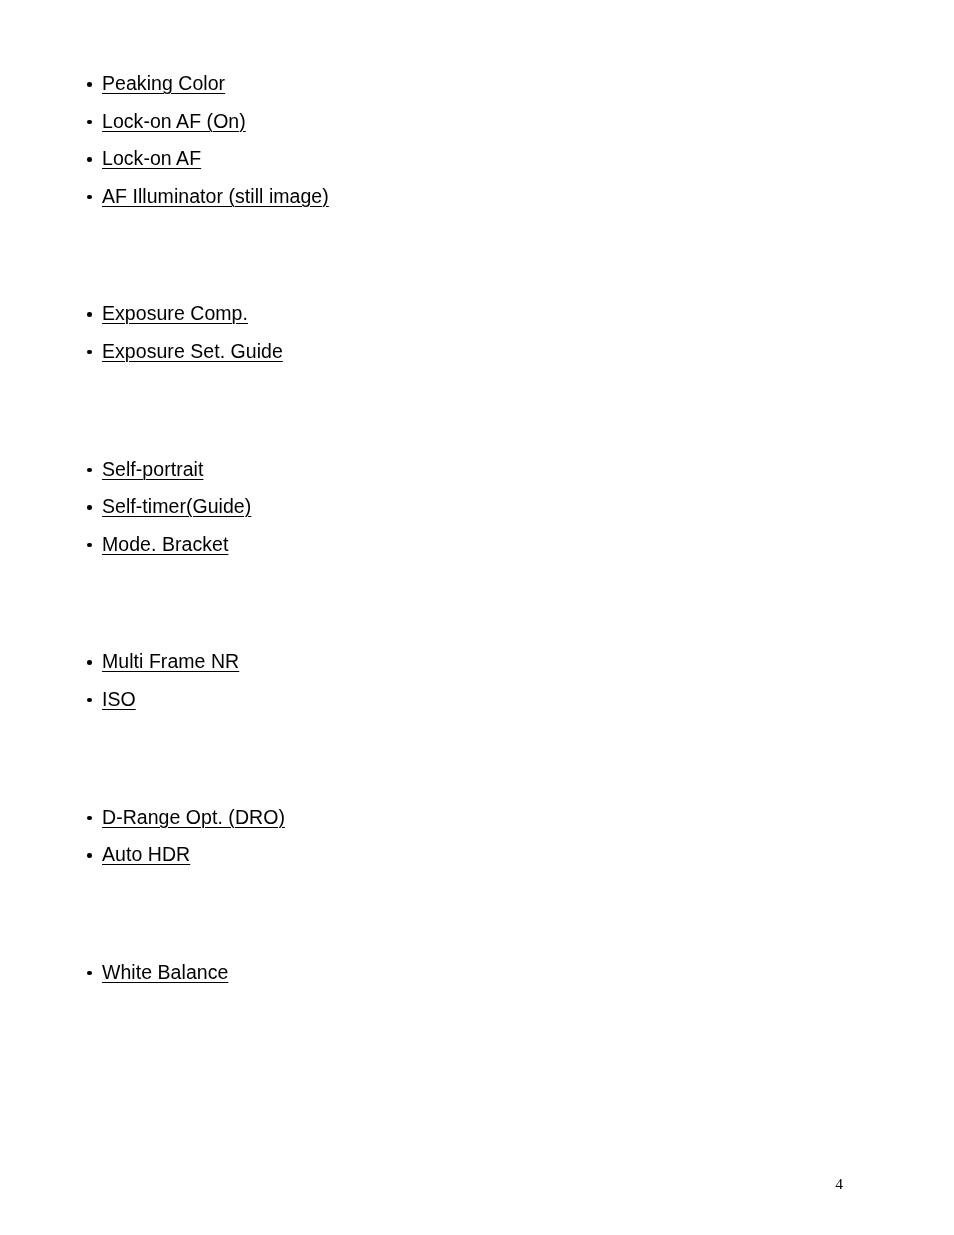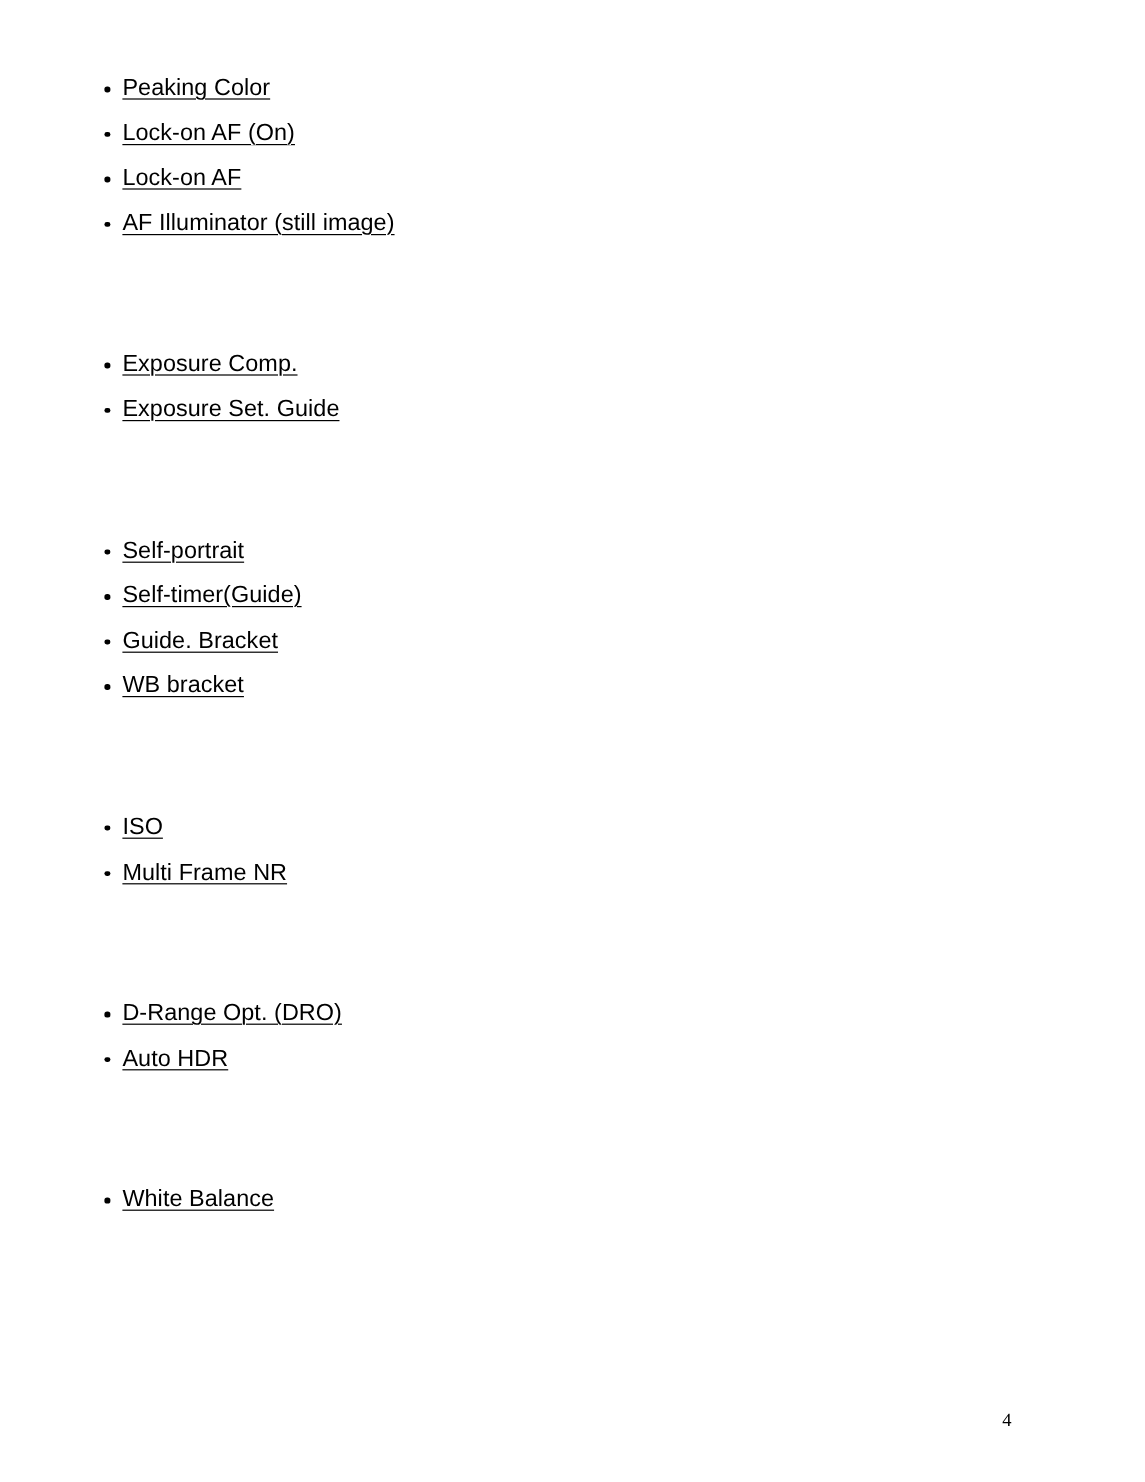--- a/index.html
+++ b/index.html
@@ -13,21 +13,21 @@
     width: 954px;
     height: 1235px;
     background: #ffffff;
     overflow: hidden;
     font-family: "Liberation Sans", sans-serif;
   }
 
   .content {
     position: absolute;
     left: 0;
-    top: 2px;
+    top: 12px;
     width: 954px;
   }
 
   
   .link-group {
     margin: 0;
     padding: 0;
     list-style: none;
   }
 
@@ -99,27 +99,26 @@
       </ul>
       <div class="group-gap"></div>
       <ul class="link-group">
         <li class="link-item"><span class="link-text">Exposure Comp.</span></li>
         <li class="link-item"><span class="link-text">Exposure Set. Guide</span></li>
       </ul>
       <div class="group-gap"></div>
       <ul class="link-group">
         <li class="link-item"><span class="link-text">Self-portrait</span></li>
         <li class="link-item"><span class="link-text">Self-timer(Guide)</span></li>
-        <li class="link-item"><span class="link-text">Guide. Bracket</span></li>
-        <li class="link-item"><span class="link-text">WB bracket</span></li>
+        <li class="link-item"><span class="link-text">Mode. Bracket</span></li>
       </ul>
       <div class="group-gap"></div>
       <ul class="link-group">
+        <li class="link-item"><span class="link-text">Multi Frame NR</span></li>
         <li class="link-item"><span class="link-text">ISO</span></li>
-        <li class="link-item"><span class="link-text">Multi Frame NR</span></li>
       </ul>
       <div class="group-gap"></div>
       <ul class="link-group">
         <li class="link-item"><span class="link-text">D-Range Opt. (DRO)</span></li>
         <li class="link-item"><span class="link-text">Auto HDR</span></li>
       </ul>
       <div class="group-gap"></div>
       <ul class="link-group">
         <li class="link-item"><span class="link-text">White Balance</span></li>
       </ul>

